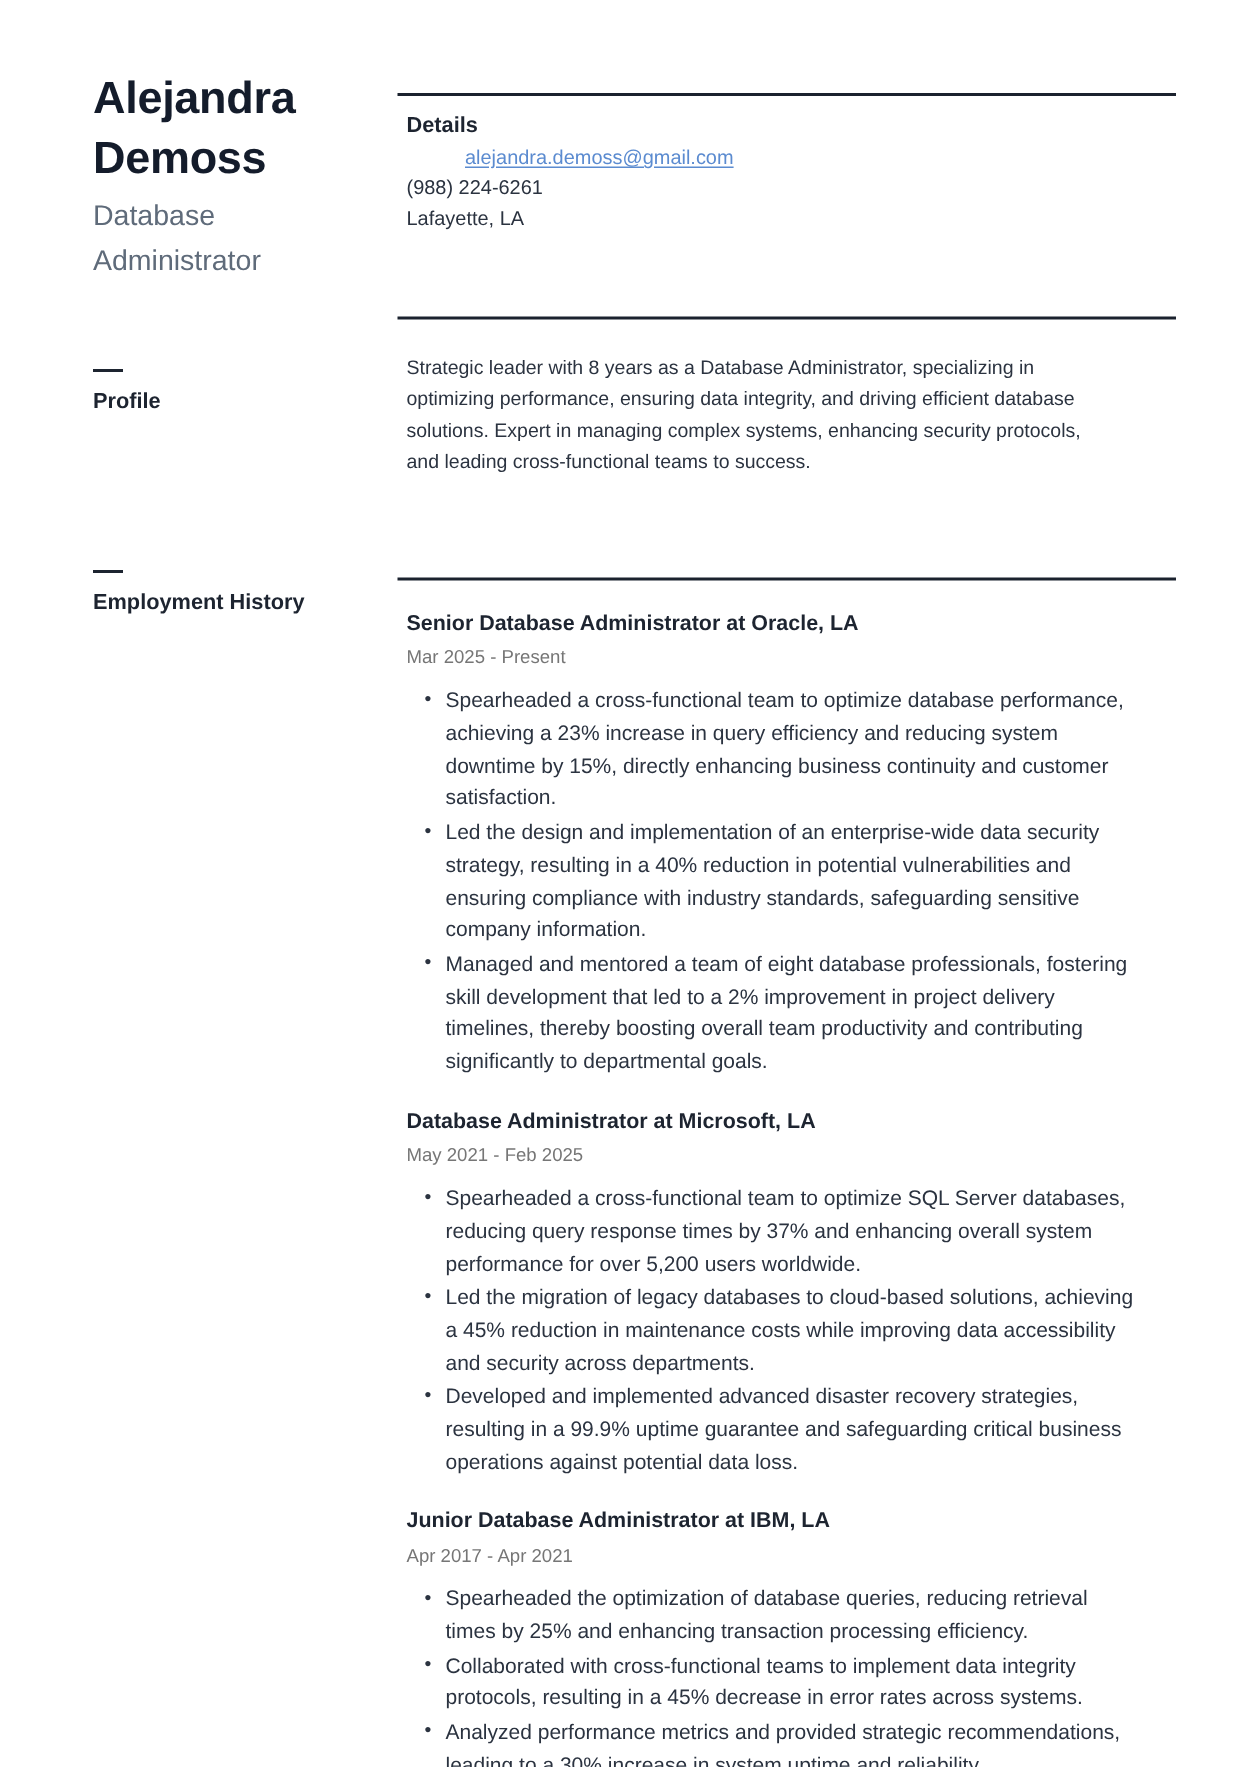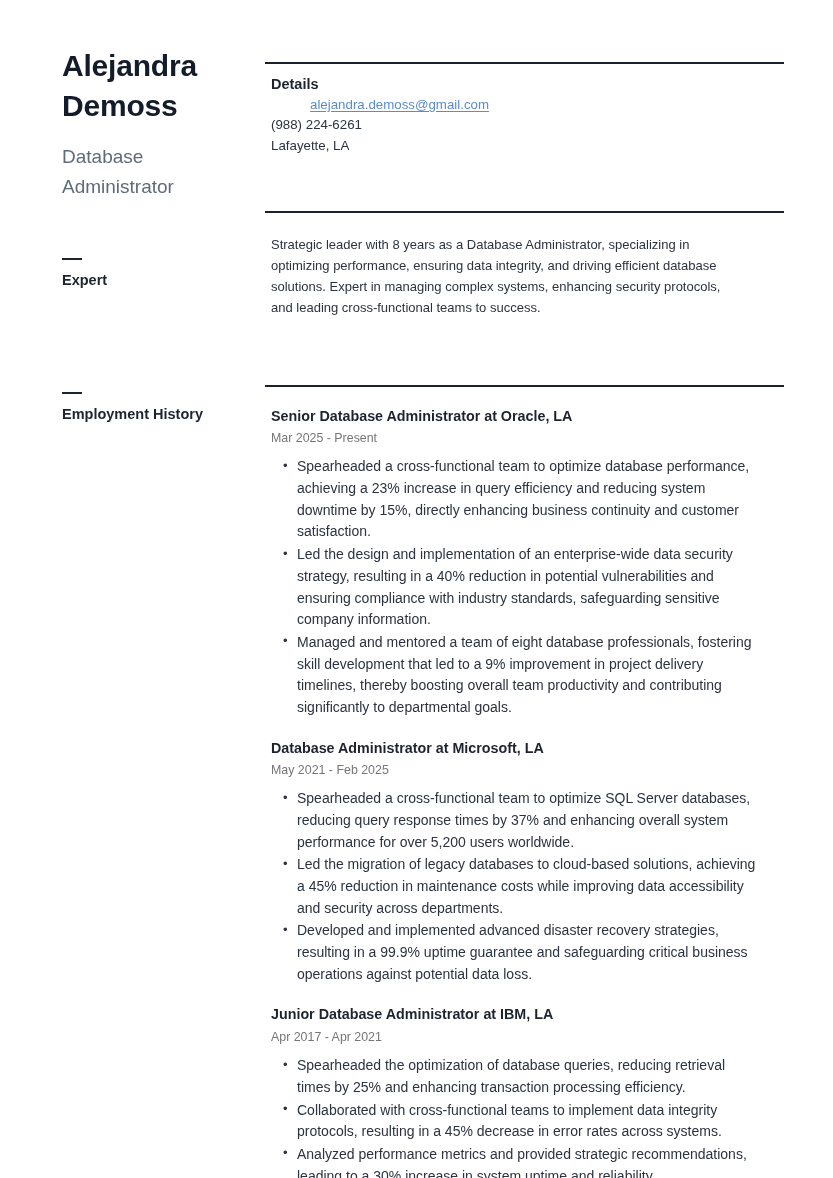--- a/index.html
+++ b/index.html
@@ -43,21 +43,21 @@
     letter-spacing: -0.2px;
     color: #141c2b;
     max-width: 170px;
   }
   .job-title {
     font-size: 19px;
     font-weight: 400;
     line-height: 1.6;
     color: #5f6b7a;
     max-width: 175px;
-    margin-top: 16px;
+    margin-top: 4px;
   }
 
   
   .side-section {
     position: relative;
   }
   .side-dash {
     width: 20px;
     height: 2px;
     background: #1d2430;
@@ -153,21 +153,21 @@
 <div class="page">
 
   <div class="sidebar">
     <div class="name-block">
       <div class="name">Alejandra Demoss</div>
       <div class="job-title">Database Administrator</div>
     </div>
 
     <div class="side-section side-profile">
       <div class="side-dash"></div>
-      <div class="side-label">Expert</div>
+      <div class="side-label">Profile</div>
     </div>
 
     <div class="side-section side-employment">
       <div class="side-dash"></div>
       <div class="side-label">Employment History</div>
     </div>
   </div>
 
   <div class="maincol">
 
@@ -188,21 +188,21 @@
 
     <div class="block-employment">
       <div class="rule"></div>
 
       <div class="job job-first">
         <div class="job-heading">Senior Database Administrator at Oracle, LA</div>
         <div class="job-dates">Mar 2025 - Present</div>
         <ul class="bullets">
           <li>Spearheaded a cross-functional team to optimize database performance, achieving a 23% increase in query efficiency and reducing system downtime by 15%, directly enhancing business continuity and customer satisfaction.</li>
           <li>Led the design and implementation of an enterprise-wide data security strategy, resulting in a 40% reduction in potential vulnerabilities and ensuring compliance with industry standards, safeguarding sensitive company information.</li>
-          <li>Managed and mentored a team of eight database professionals, fostering skill development that led to a 9% improvement in project delivery timelines, thereby boosting overall team productivity and contributing significantly to departmental goals.</li>
+          <li>Managed and mentored a team of eight database professionals, fostering skill development that led to a 2% improvement in project delivery timelines, thereby boosting overall team productivity and contributing significantly to departmental goals.</li>
         </ul>
       </div>
 
       <div class="job job-next">
         <div class="job-heading">Database Administrator at Microsoft, LA</div>
         <div class="job-dates">May 2021 - Feb 2025</div>
         <ul class="bullets">
           <li>Spearheaded a cross-functional team to optimize SQL Server databases, reducing query response times by 37% and enhancing overall system performance for over 5,200 users worldwide.</li>
           <li>Led the migration of legacy databases to cloud-based solutions, achieving a 45% reduction in maintenance costs while improving data accessibility and security across departments.</li>
           <li>Developed and implemented advanced disaster recovery strategies, resulting in a 99.9% uptime guarantee and safeguarding critical business operations against potential data loss.</li>

